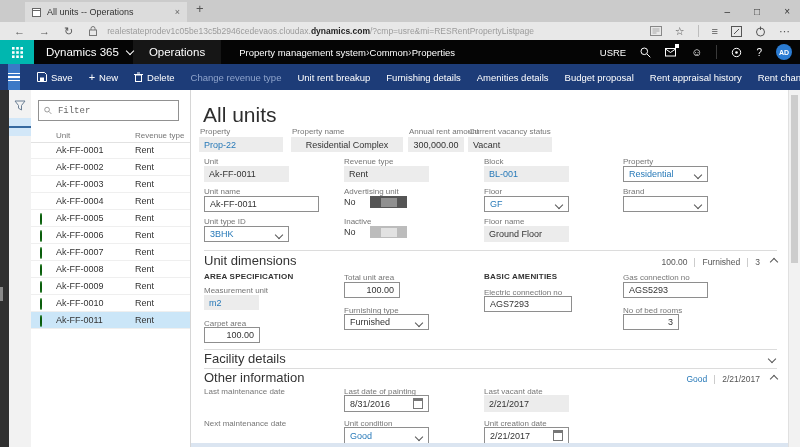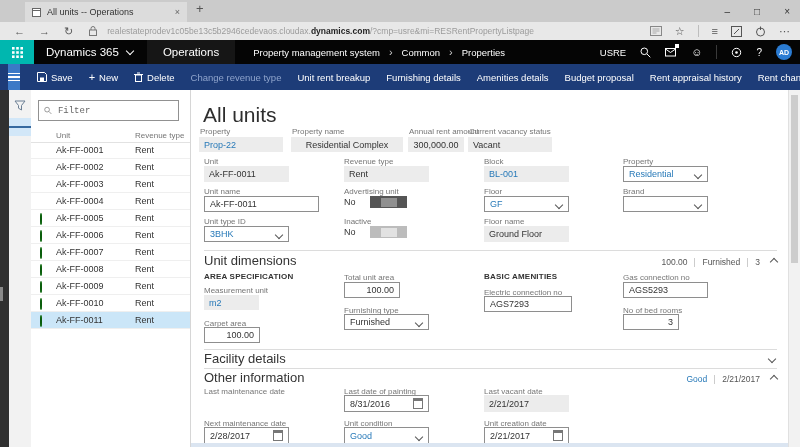--- a/index.html
+++ b/index.html
@@ -25,23 +25,23 @@
   .edge-ico{font-size:11px;color:#555;line-height:1}
   .vdiv-lt{width:1px;height:12px;background:#bdbdbd}
 
   
   .d365bar{position:absolute;left:0;top:40px;right:0;height:24px;background:#050505;color:#fff;
            display:flex;align-items:center}
   .waffle{width:34px;height:24px;background:#00b7af;display:flex;align-items:center;justify-content:center}
   .prod{font-size:11.5px;margin-left:12px}
   .chevw{width:5px;height:5px;border-right:1px solid #fff;border-bottom:1px solid #fff;
          transform:rotate(45deg);display:inline-block;margin:0 0 2px 8px}
-  .appblock{height:24px;display:flex;align-items:center;background:#161616;padding:0 16px;margin-left:14px;
+  .appblock{height:24px;display:flex;align-items:center;background:#161616;padding:0 16px;margin-left:0;
             font-size:11.5px}
-  .crumbs{display:flex;align-items:center;gap:9px;margin-left:18px;font-size:9.5px}
+  .crumbs{display:flex;align-items:center;margin-left:18px;font-size:9.5px}
   .crumb-sep{color:#cfcfcf;font-size:11px;line-height:1}
   .topright{margin-left:auto;display:flex;align-items:center;gap:14px;margin-right:8px}
   .usre{font-size:9.5px}
   .vdiv-dk{width:1px;height:14px;background:#3a3a3a}
   .avatar{width:16px;height:16px;border-radius:50%;background:#2b7cd3;color:#fff;font-size:7px;
           font-weight:bold;display:flex;align-items:center;justify-content:center}
   .smiley{font-size:11px;line-height:1}
   .help{font-size:10px}
 
   
@@ -523,24 +523,20 @@
     <div class="ctl in" style="left:153px;top:305px;width:85px;height:17px">
         <input class="bare" value="8/31/2016" style="">
         <span class="cal"></span>
       </div>
     <div class="lbl" style="left:293px;top:297px">Last vacant date</div>
     <div class="ctl ro" style="left:293px;top:305px;width:85px;height:17px">
         <span>2/21/2017</span>
       </div>
 
     <div class="lbl" style="left:13px;top:329px">Next maintenance date</div>
-    <div class="ctl in" style="left:13px;top:337px;width:85px;height:17px">
-        <input class="bare" value="2/28/2017" style="">
-        <span class="cal"></span>
-      </div>
     <div class="lbl" style="left:153px;top:329px">Unit condition</div>
     <div class="ctl sel" style="left:153px;top:337px;width:85px;height:17px">
         <span class="blue">Good</span>
         <span class="chev" style="top:6px"></span>
       </div>
     <div class="lbl" style="left:293px;top:329px">Unit creation date</div>
     <div class="ctl in" style="left:293px;top:337px;width:85px;height:17px">
         <input class="bare" value="2/21/2017" style="">
         <span class="cal"></span>
       </div>

